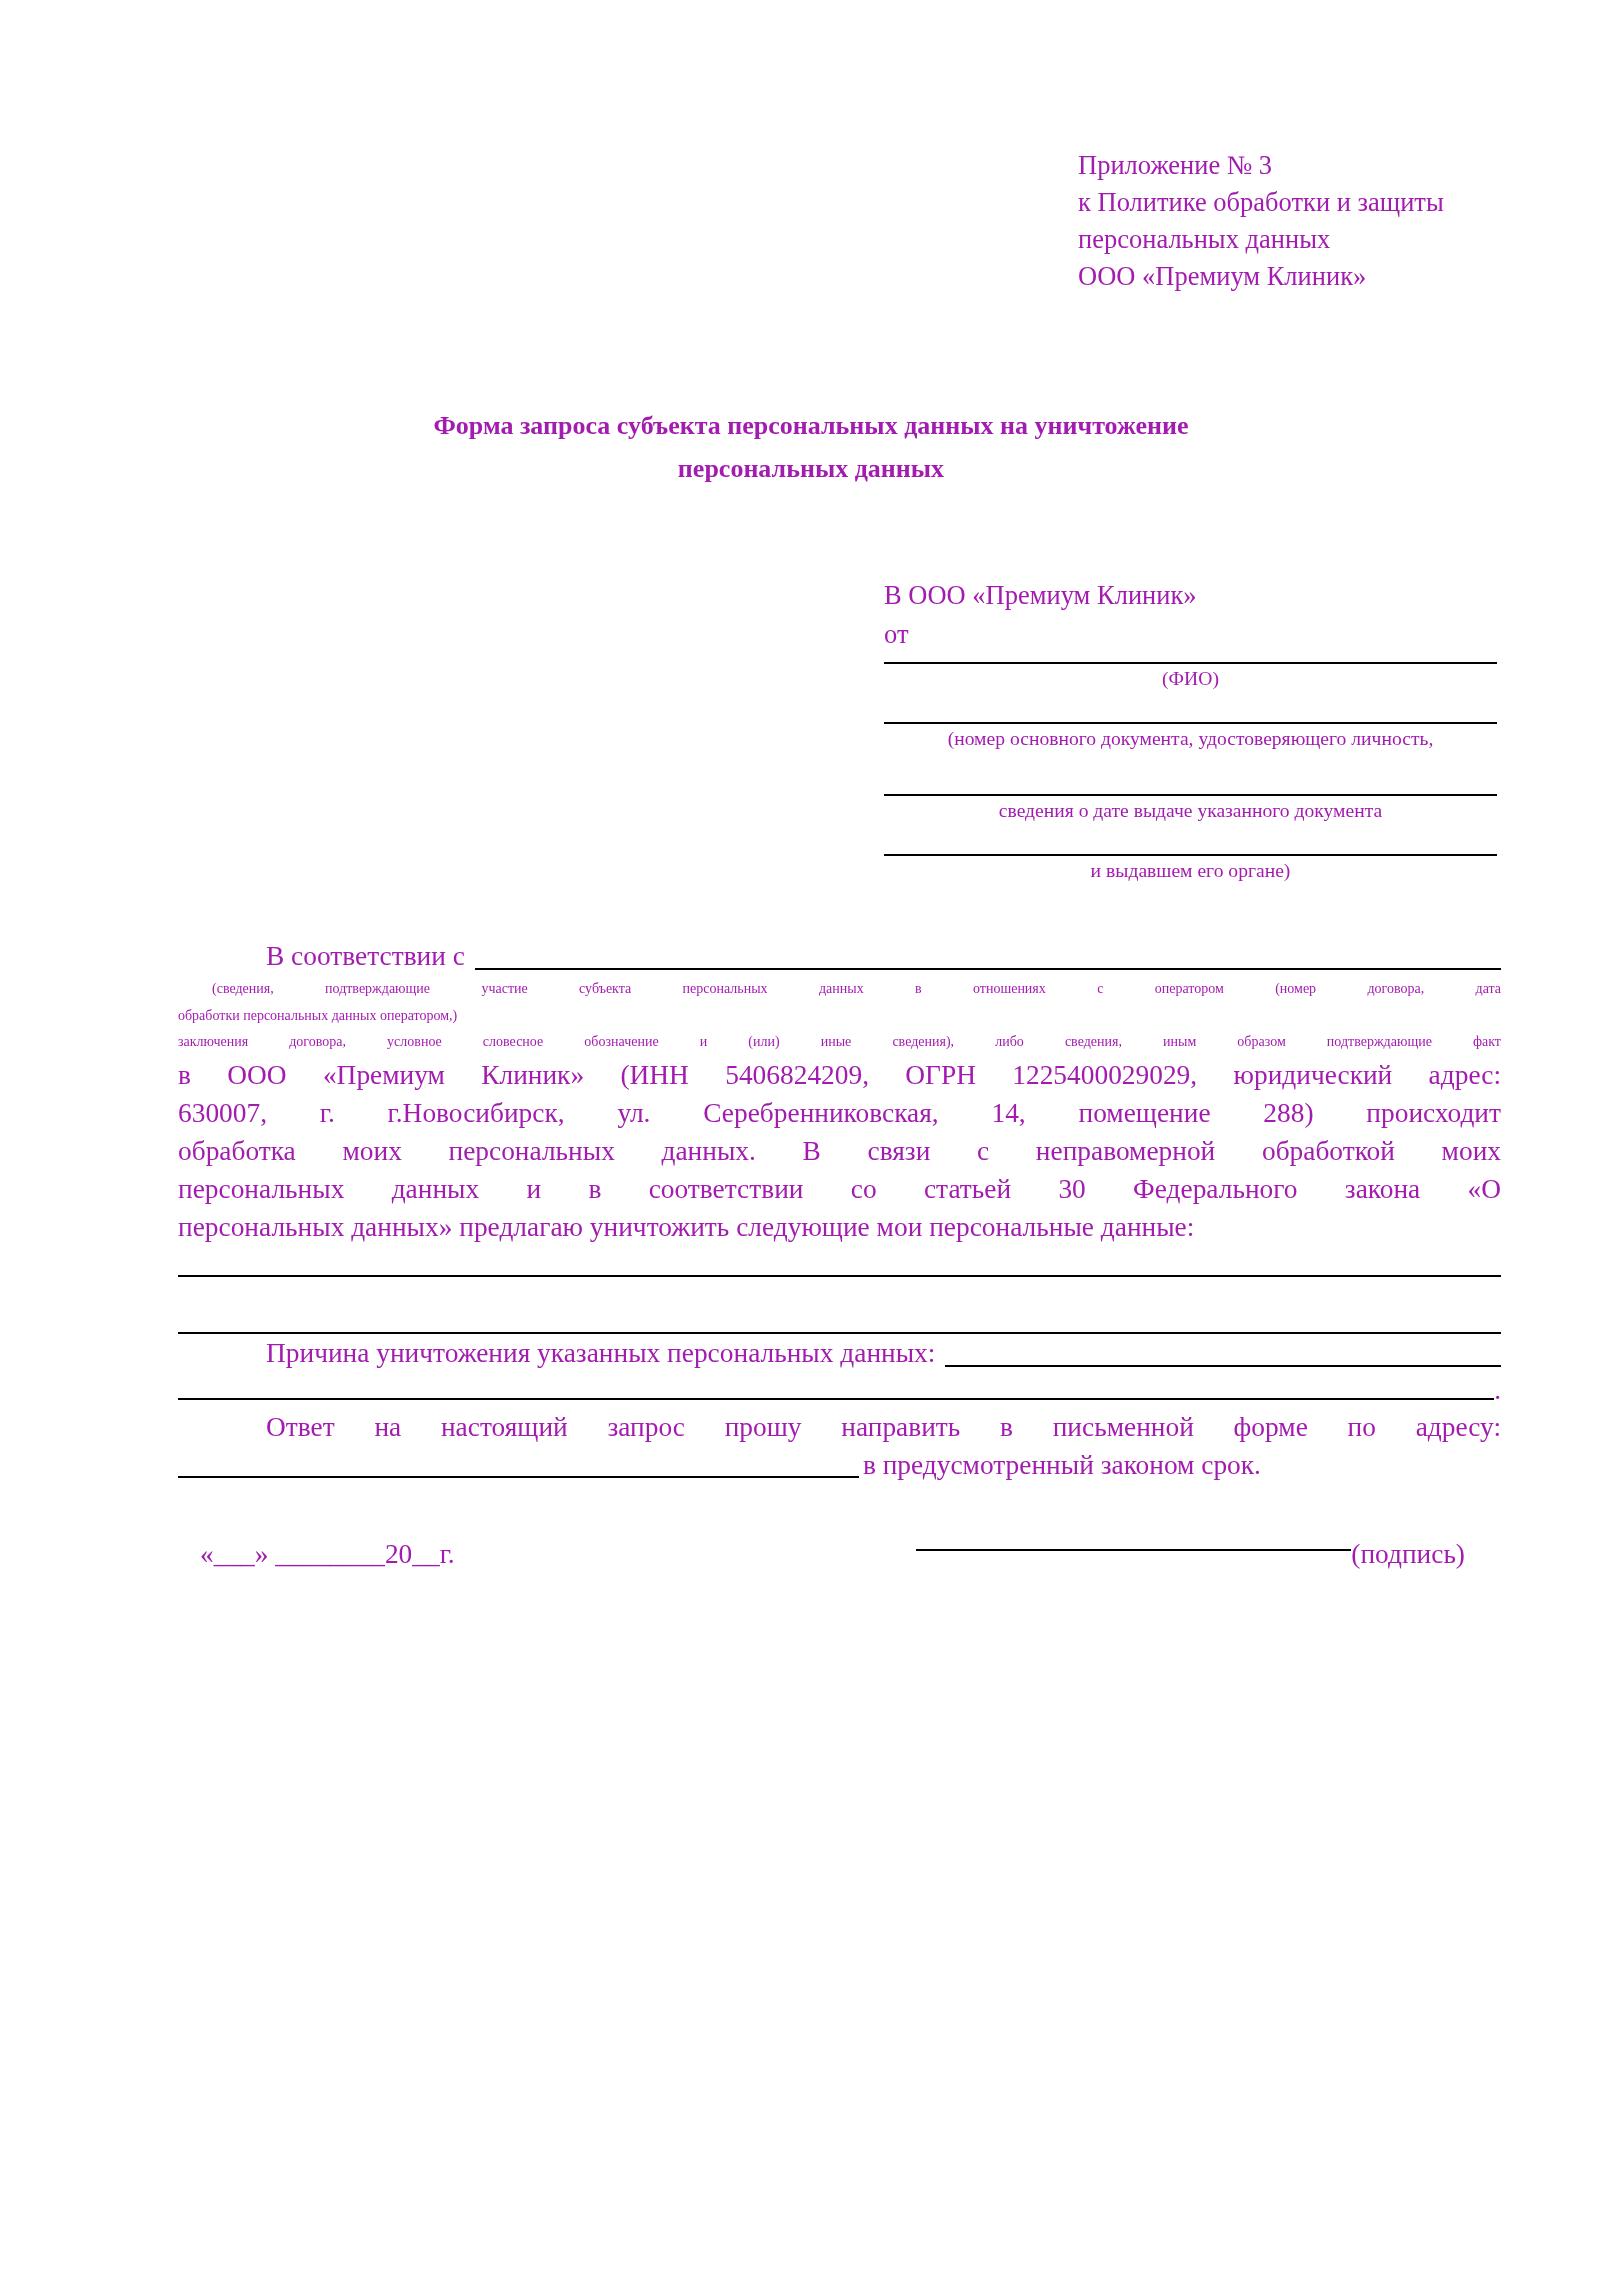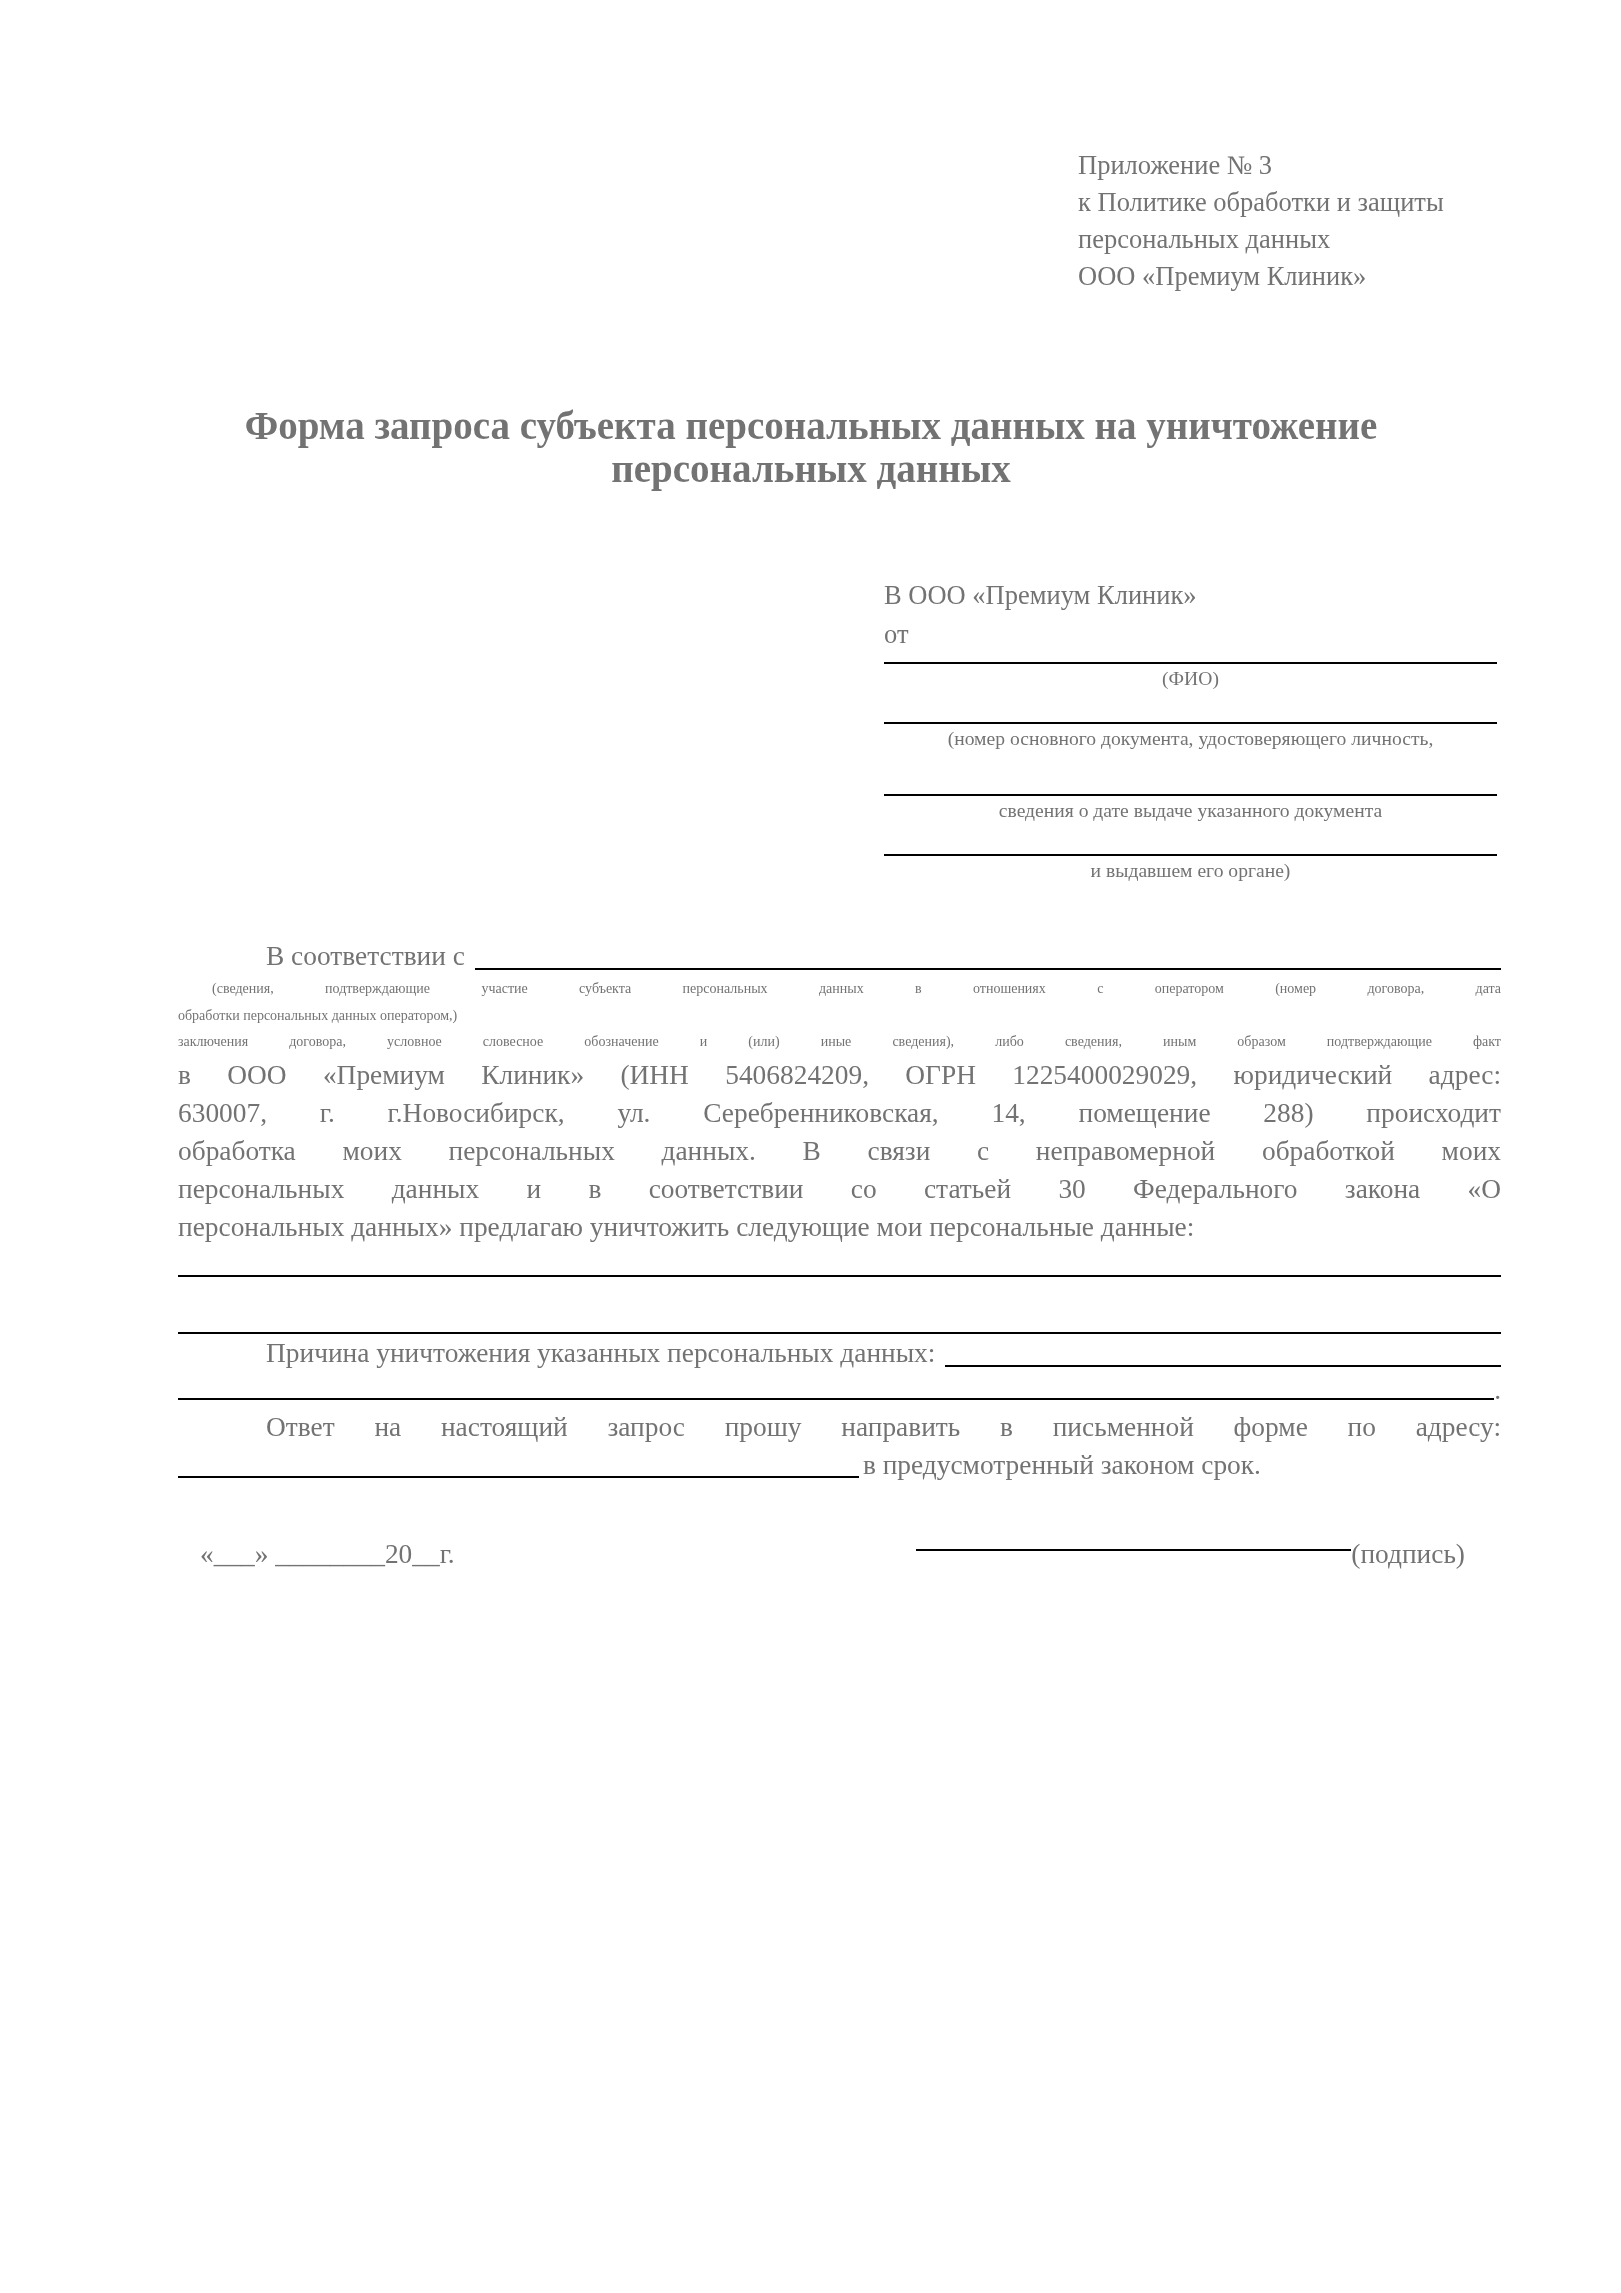--- a/index.html
+++ b/index.html
@@ -1,21 +1,21 @@
 <!DOCTYPE html>
 <html><head>
 <meta charset="utf-8">
 <style>
   html, body { margin: 0; padding: 0; background: #ffffff; }
   .page {
     position: relative;
     width: 1621px;
     height: 2294px;
     background: #ffffff;
-    color: #737373;
+    color: #a21caf;
     font-family: "Liberation Serif", "DejaVu Serif", serif;
     overflow: hidden;
   }
 
   
   .appendix {
     position: absolute;
     left: 1078px;
     top: 147px;
     width: 461px;
@@ -24,21 +24,21 @@
   }
 
   
   .title {
     position: absolute;
     left: 157px;
     top: 404px;
     width: 1308px;
     text-align: center;
     font-weight: bold;
-    font-size: 39px;
+    font-size: 26px;
     line-height: 43px;
   }
 
   
   .addressee {
     position: absolute;
     left: 884px;
     top: 576px;
     width: 613px;
     font-size: 26.5px;

